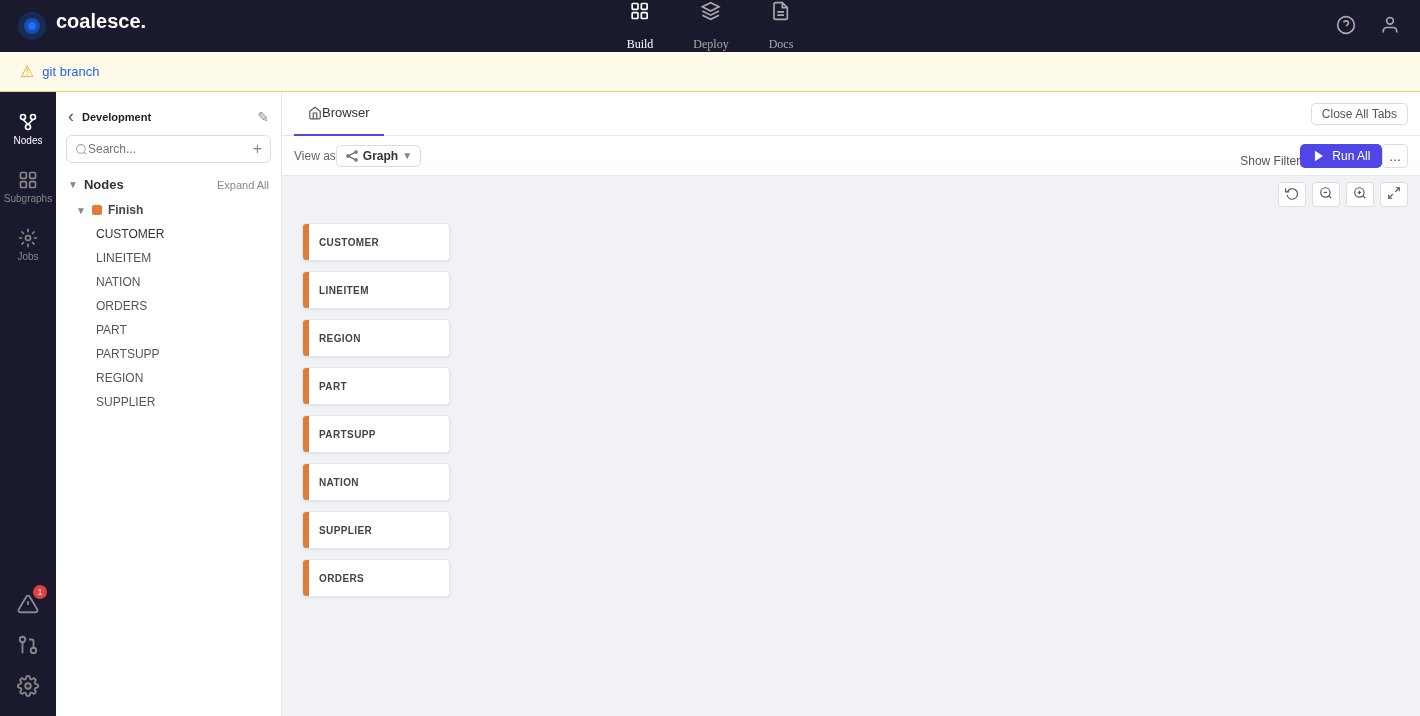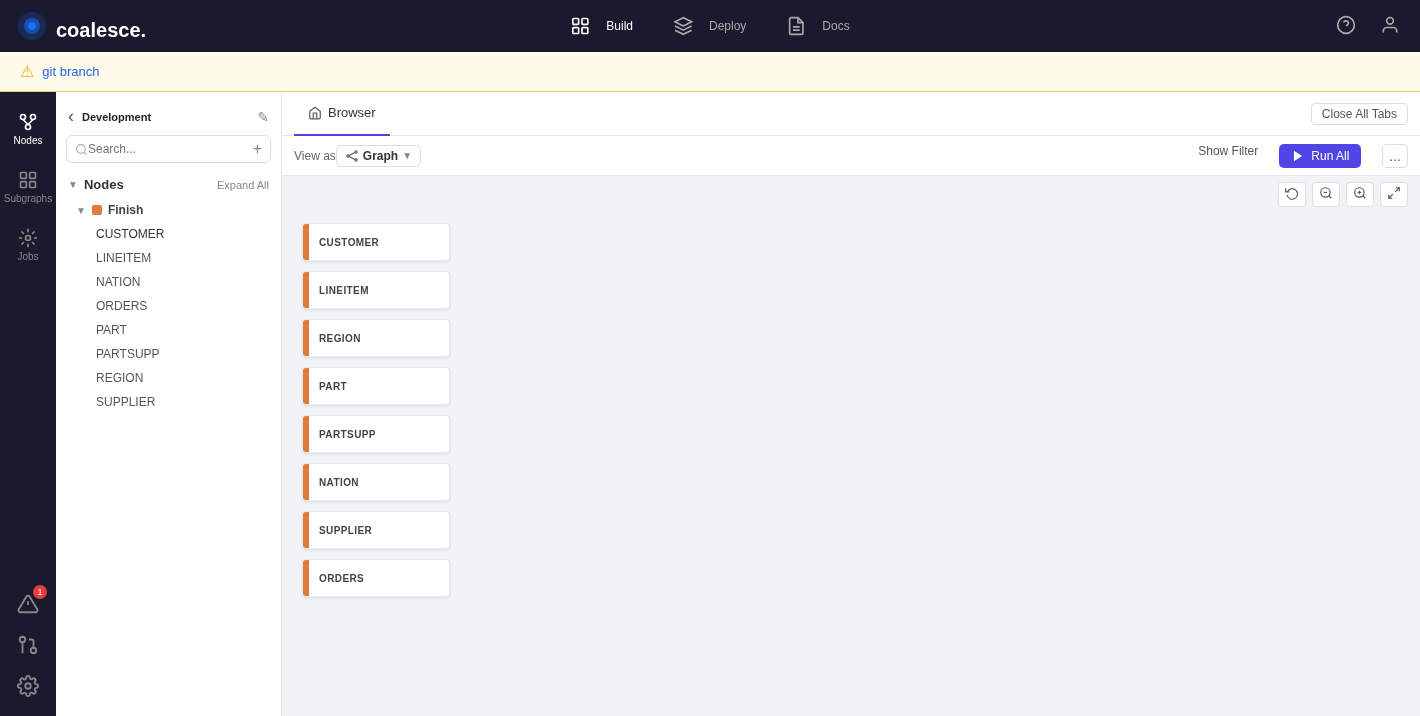--- a/index.html
+++ b/index.html
@@ -9,45 +9,46 @@
     .top-nav {
       background: #1a1a2e;
       height: 52px;
       display: flex;
       align-items: center;
       padding: 0 16px;
       flex-shrink: 0;
     }
     .logo-area {
       display: flex;
-      align-items: flex-end;
+      align-items: flex-start;
       gap: 8px;
       flex: 1;
     }
     .logo-text {
       color: white;
       font-size: 20px;
       font-weight: 600;
     }
     .nav-center {
       display: flex;
       align-items: center;
       gap: 40px;
       position: absolute;
       left: 50%;
       transform: translateX(-50%);
     }
     .nav-item {
       display: flex;
-      flex-direction: row;
+      flex-direction: column;
       align-items: center;
       gap: 16px;
       color: #aaa;
       cursor: pointer;
       font-size: 12px;
+      font-family: Liberation Serif, serif;
     }
     .nav-item.active { color: white; }
     .nav-item svg { width: 20px; height: 20px; }
     .nav-right {
       display: flex;
       align-items: center;
       gap: 16px;
       margin-left: auto;
     }
     .nav-icon-btn {
@@ -239,21 +240,21 @@
       align-items: center;
       padding: 0 12px;
       height: 44px;
       flex-shrink: 0;
       justify-content: space-between;
     }
     .tab-left { display: flex; align-items: center; gap: 0; }
     .tab {
       display: flex;
       align-items: center;
-      gap: 6px;
+      gap: 0;
       padding: 0 14px;
       height: 44px;
       font-size: 13px;
       color: #555;
       cursor: pointer;
       border-bottom: 2px solid transparent;
     }
     .tab.active { color: #333; border-bottom-color: #4f46e5; font-weight: 500; }
     .close-all-btn {
       font-size: 12px;
@@ -284,21 +285,21 @@
       gap: 4px;
       border: 1px solid #ddd;
       border-radius: 5px;
       padding: 3px 8px;
       font-size: 12px;
       cursor: pointer;
       background: #fff;
       color: #333;
       font-weight: bold;
     }
-    .view-right { display: flex; align-items: flex-start; gap: 21px; }
+    .view-right { display: flex; align-items: flex-end; gap: 0; }
     .show-filter-btn {
       font-size: 12px;
       color: #555;
       background: none;
       border: none;
       cursor: pointer;
     }
     .run-all-btn {
       display: flex;
       align-items: center;

